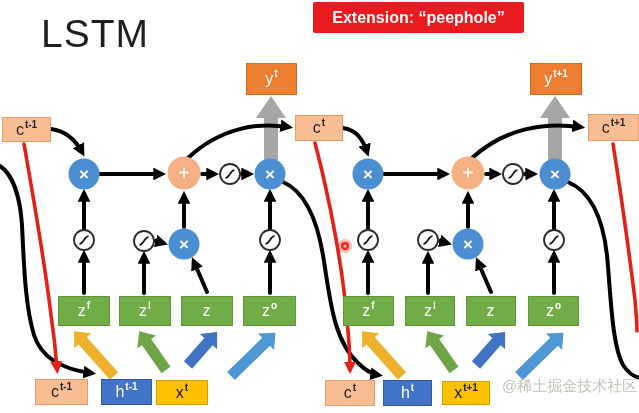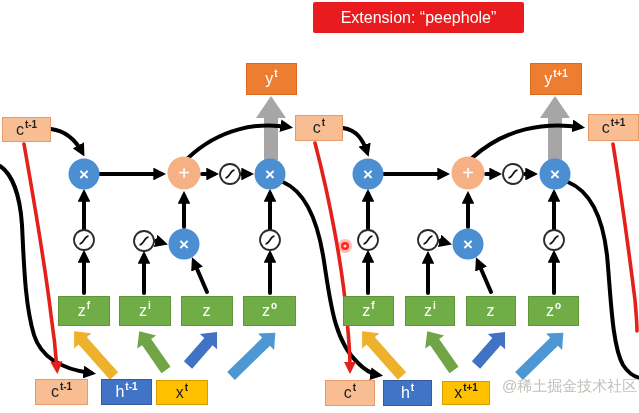--- a/index.html
+++ b/index.html
@@ -6,21 +6,21 @@
   #stage{
     position:relative;width:639px;height:413px;background:#ffffff;overflow:hidden;
     font-family:"Liberation Sans","DejaVu Sans",sans-serif;
   }
   #title{
     position:absolute;left:41px;top:12px;font-size:39px;color:#1f1f1f;
     letter-spacing:1px;font-weight:400;
   }
   #banner{
     position:absolute;left:313px;top:2px;width:211px;height:31px;
-    background:#ea1b1e;color:#ffffff;font-size:16px;font-weight:normal;
+    background:#ea1b1e;color:#ffffff;font-size:16px;font-weight:bold;
     display:flex;align-items:center;justify-content:center;border-radius:2px;
   }
   #watermark{
     position:absolute;left:502px;top:377px;font-size:15px;color:#b9b3ac;opacity:.85;
     white-space:nowrap;
     text-align:center;
   }
   .box{
     position:absolute;display:flex;align-items:center;justify-content:center;
     font-size:16px;line-height:1;box-sizing:border-box;z-index:2;
@@ -184,20 +184,21 @@
       </g>
 
       <g>
         <circle cx="345" cy="246" r="7" fill="#ff3b2a" opacity="0.35"></circle>
         <circle cx="345" cy="246" r="4" fill="#ff2416"></circle>
         <circle cx="345" cy="246" r="1.6" fill="#ffd9d2"></circle>
       </g>
     </g>
   </svg>
 
+  <div id="title">LSTM</div>
   <div id="banner">
     <span>Extension: “peephole”</span>
   </div>
   <div id="watermark">@稀土掘金技术社区</div>
 
   <div class="box peach" style="left:2px;top:117px;width:49px;height:25px;">
     <span>c</span>
       <span class="sup">t-1</span>
   </div>
   <div class="box peach" style="left:295px;top:115px;width:48px;height:26px;">

